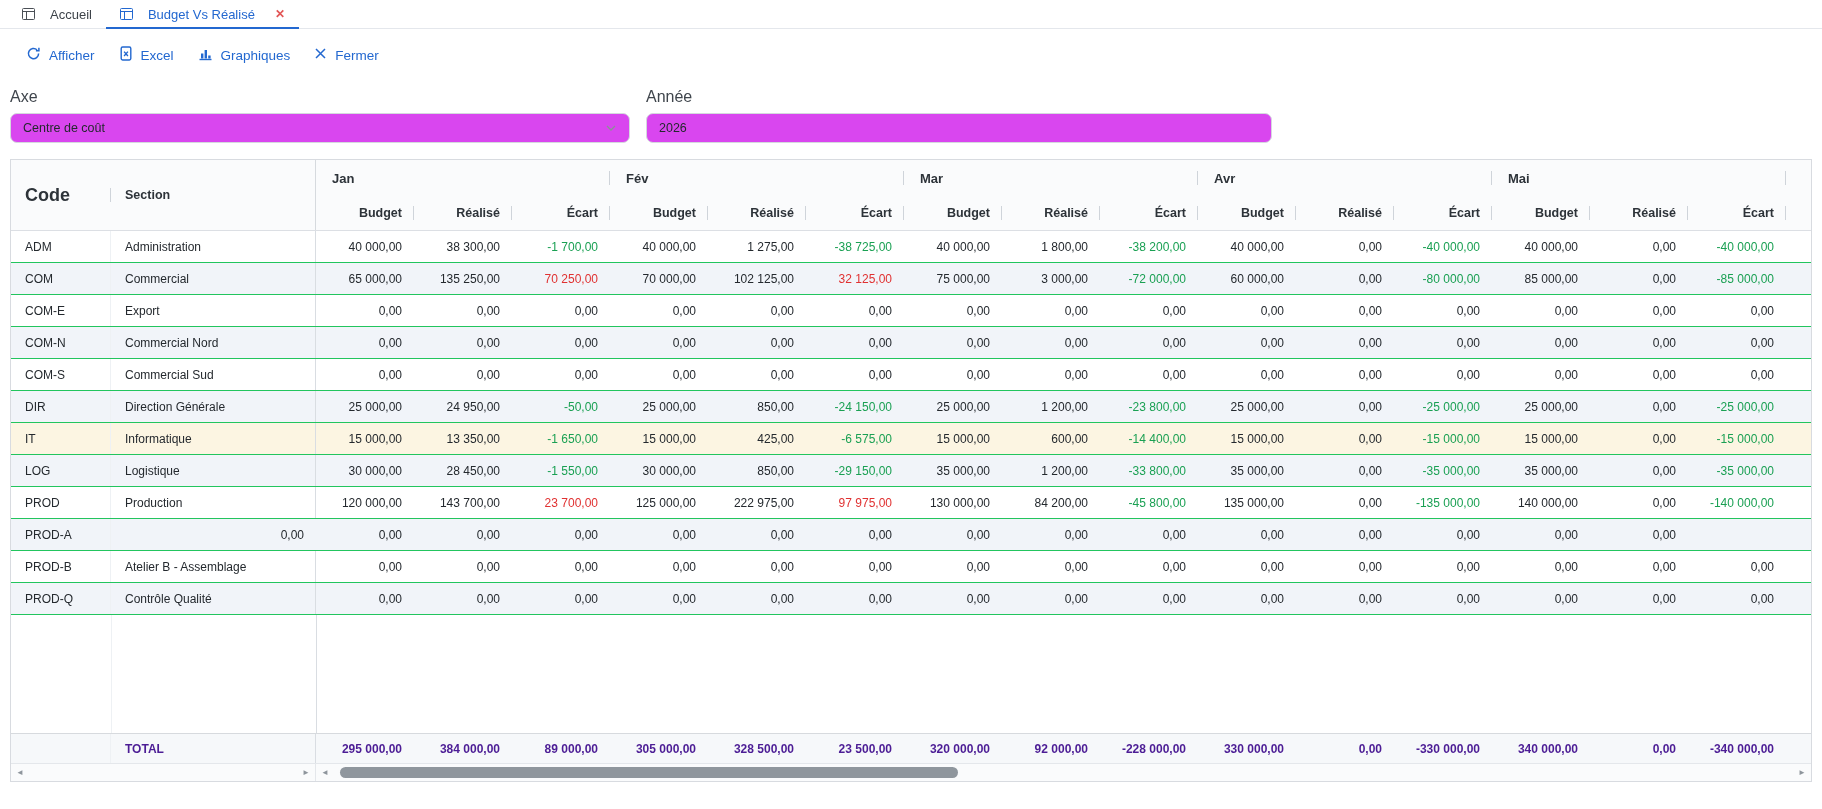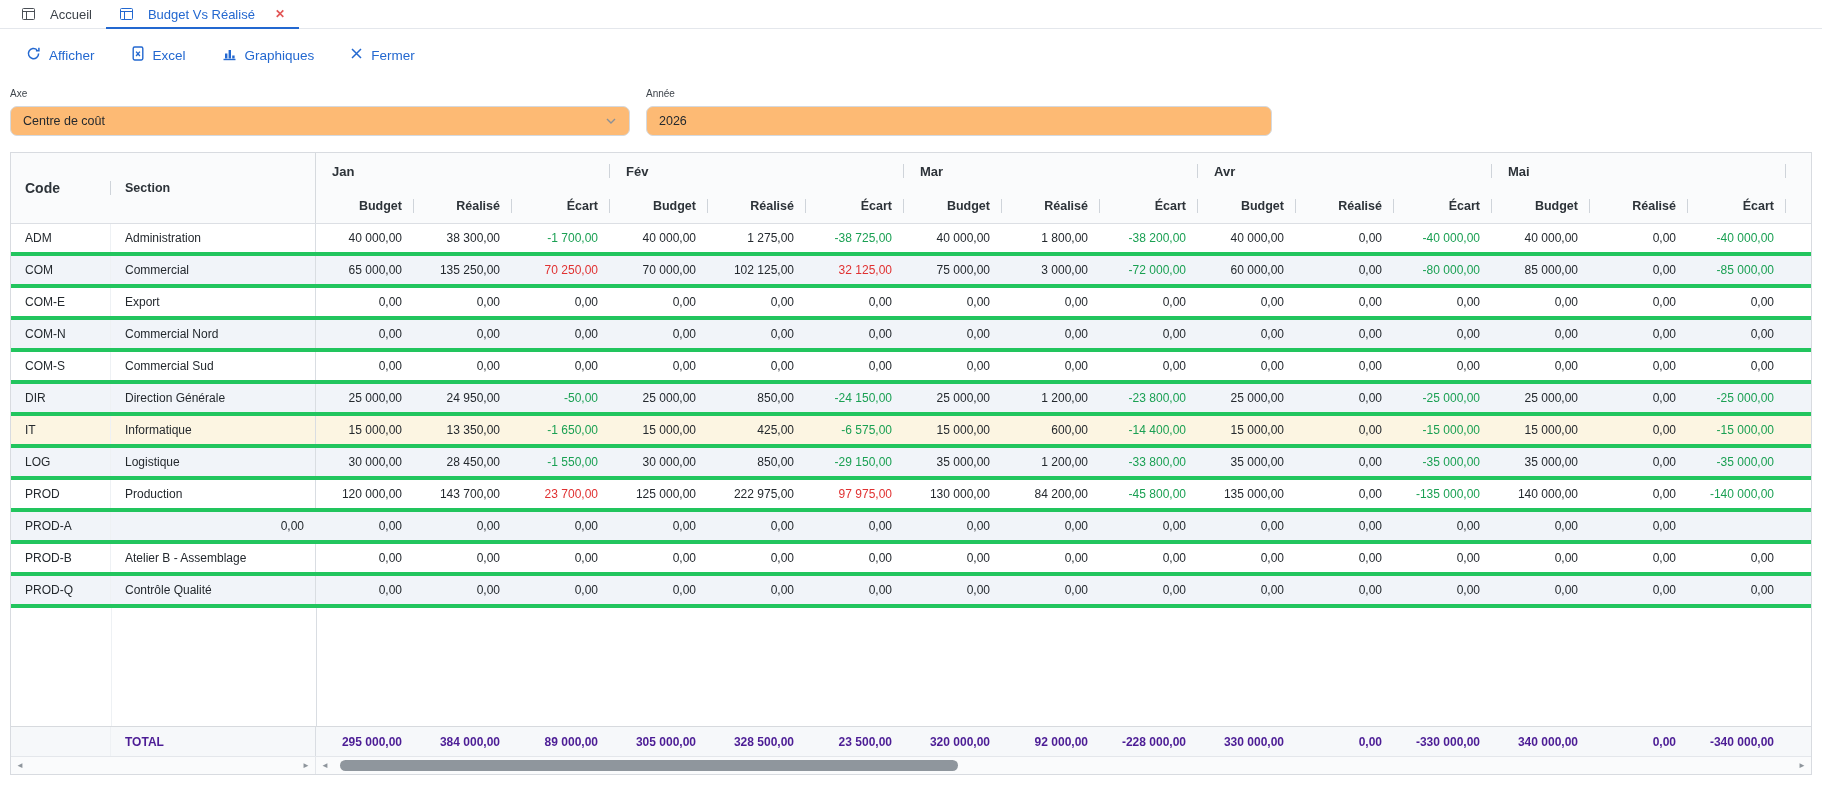--- a/index.html
+++ b/index.html
@@ -17,53 +17,53 @@
 
   
   .tabbar { display: flex; align-items: stretch; height: 29px; border-bottom: 1px solid #e4e7ec; padding-left: 8px; }
   .tab { display: flex; align-items: center; gap: 15px; padding: 0 14px; font-size: 13px; color: #3d4349; cursor: pointer; position: relative; }
   .tab.active { color: var(--blue); }
   .tab.active::after { content: ""; position: absolute; left: 0; right: 0; bottom: -1px; height: 2px; background: var(--blue); }
   .tab-close { color: #e25555; font-size: 12px; margin-left: 5px; font-weight: bold; }
   .tab-ic { display: inline-flex; }
 
   
-  .toolbar { display: flex; gap: 36px; padding: 17px 0 0 26px; }
+  .toolbar { display: flex; gap: 24px; padding: 17px 0 0 26px; }
   .tb { display: inline-flex; align-items: center; gap: 8px; background: none; border: none; color: var(--blue); font-size: 13.5px; font-family: inherit; cursor: pointer; padding: 0; }
 
   
   .filters { display: flex; gap: 16px; padding: 24px 0 0 10px; }
-  .field label { display: block; font-size: 10px; color: #3f454c; margin-bottom: 7px; }
+  .field label { display: block; font-size: 16px; color: #3f454c; margin-bottom: 7px; }
   .w-axe { width: 620px; }
   .w-annee { width: 626px; }
   .select, .input {
-    height: 30px; width: 100%; border: 1px solid #d5d9de; border-radius: 7px; background: #fdba74;
+    height: 30px; width: 100%; border: 1px solid #d5d9de; border-radius: 7px; background: #d946ef;
     font-size: 12.5px; color: #24292e; font-family: inherit;
     display: flex; align-items: center; justify-content: space-between; padding: 0 12px;
   }
   input.input { display: block; }
 
   
   .table-wrap { margin: 16px 10px 0; border: 1px solid #d8dbe0; width: 1802px; background: #fff; }
   .thead {
     display: grid; grid-template-columns: var(--cols); grid-template-rows: 36px 34px;
     background: #fafbfc; border-bottom: 1px solid #dcdfe4;
   }
   .th { display: flex; align-items: center; position: relative; font-weight: bold; color: #2d3339; }
   .th.month { font-size: 13px; padding-left: 16px; }
   .th.sub { font-size: 12.5px; justify-content: flex-end; padding-right: 12px; }
-  .th.codeh { font-size: 14px; padding-left: 14px; }
+  .th.codeh { font-size: 18px; padding-left: 14px; }
   .th.sectionh { font-size: 12.5px; padding-left: 14px; border-right: 1px solid #d6dade; }
   .th.month::after, .th.sub::after, .th.codeh::after {
     content: ""; position: absolute; right: 0; top: 50%; transform: translateY(-50%);
     width: 1px; height: 14px; background: #cfd4da;
   }
   .th.empty::after { display: none; }
 
-  .tr { display: grid; grid-template-columns: var(--cols); height: 32px; border-bottom: 4px solid #22c55e; background: #fff; text-align: right; }
+  .tr { display: grid; grid-template-columns: var(--cols); height: 32px; border-bottom: 1px solid #22c55e; background: #fff; text-align: right; }
   .tr.stripe { background: #f1f4f9; }
   .tr.hl { background: #fcf5e2; }
   .td { display: flex; align-items: center; font-size: 12px; overflow: hidden; white-space: nowrap; }
   .td.code { padding-left: 14px; border-right: 1px solid #eef1f4; }
   .td.section { padding-left: 14px; border-right: 1px solid #d9dde2; }
   .td.num { justify-content: flex-end; padding-right: 12px; }
   .td.neg { color: #1aa053; }
   .td.pos { color: #e03131; }
 
   .empty-region {

